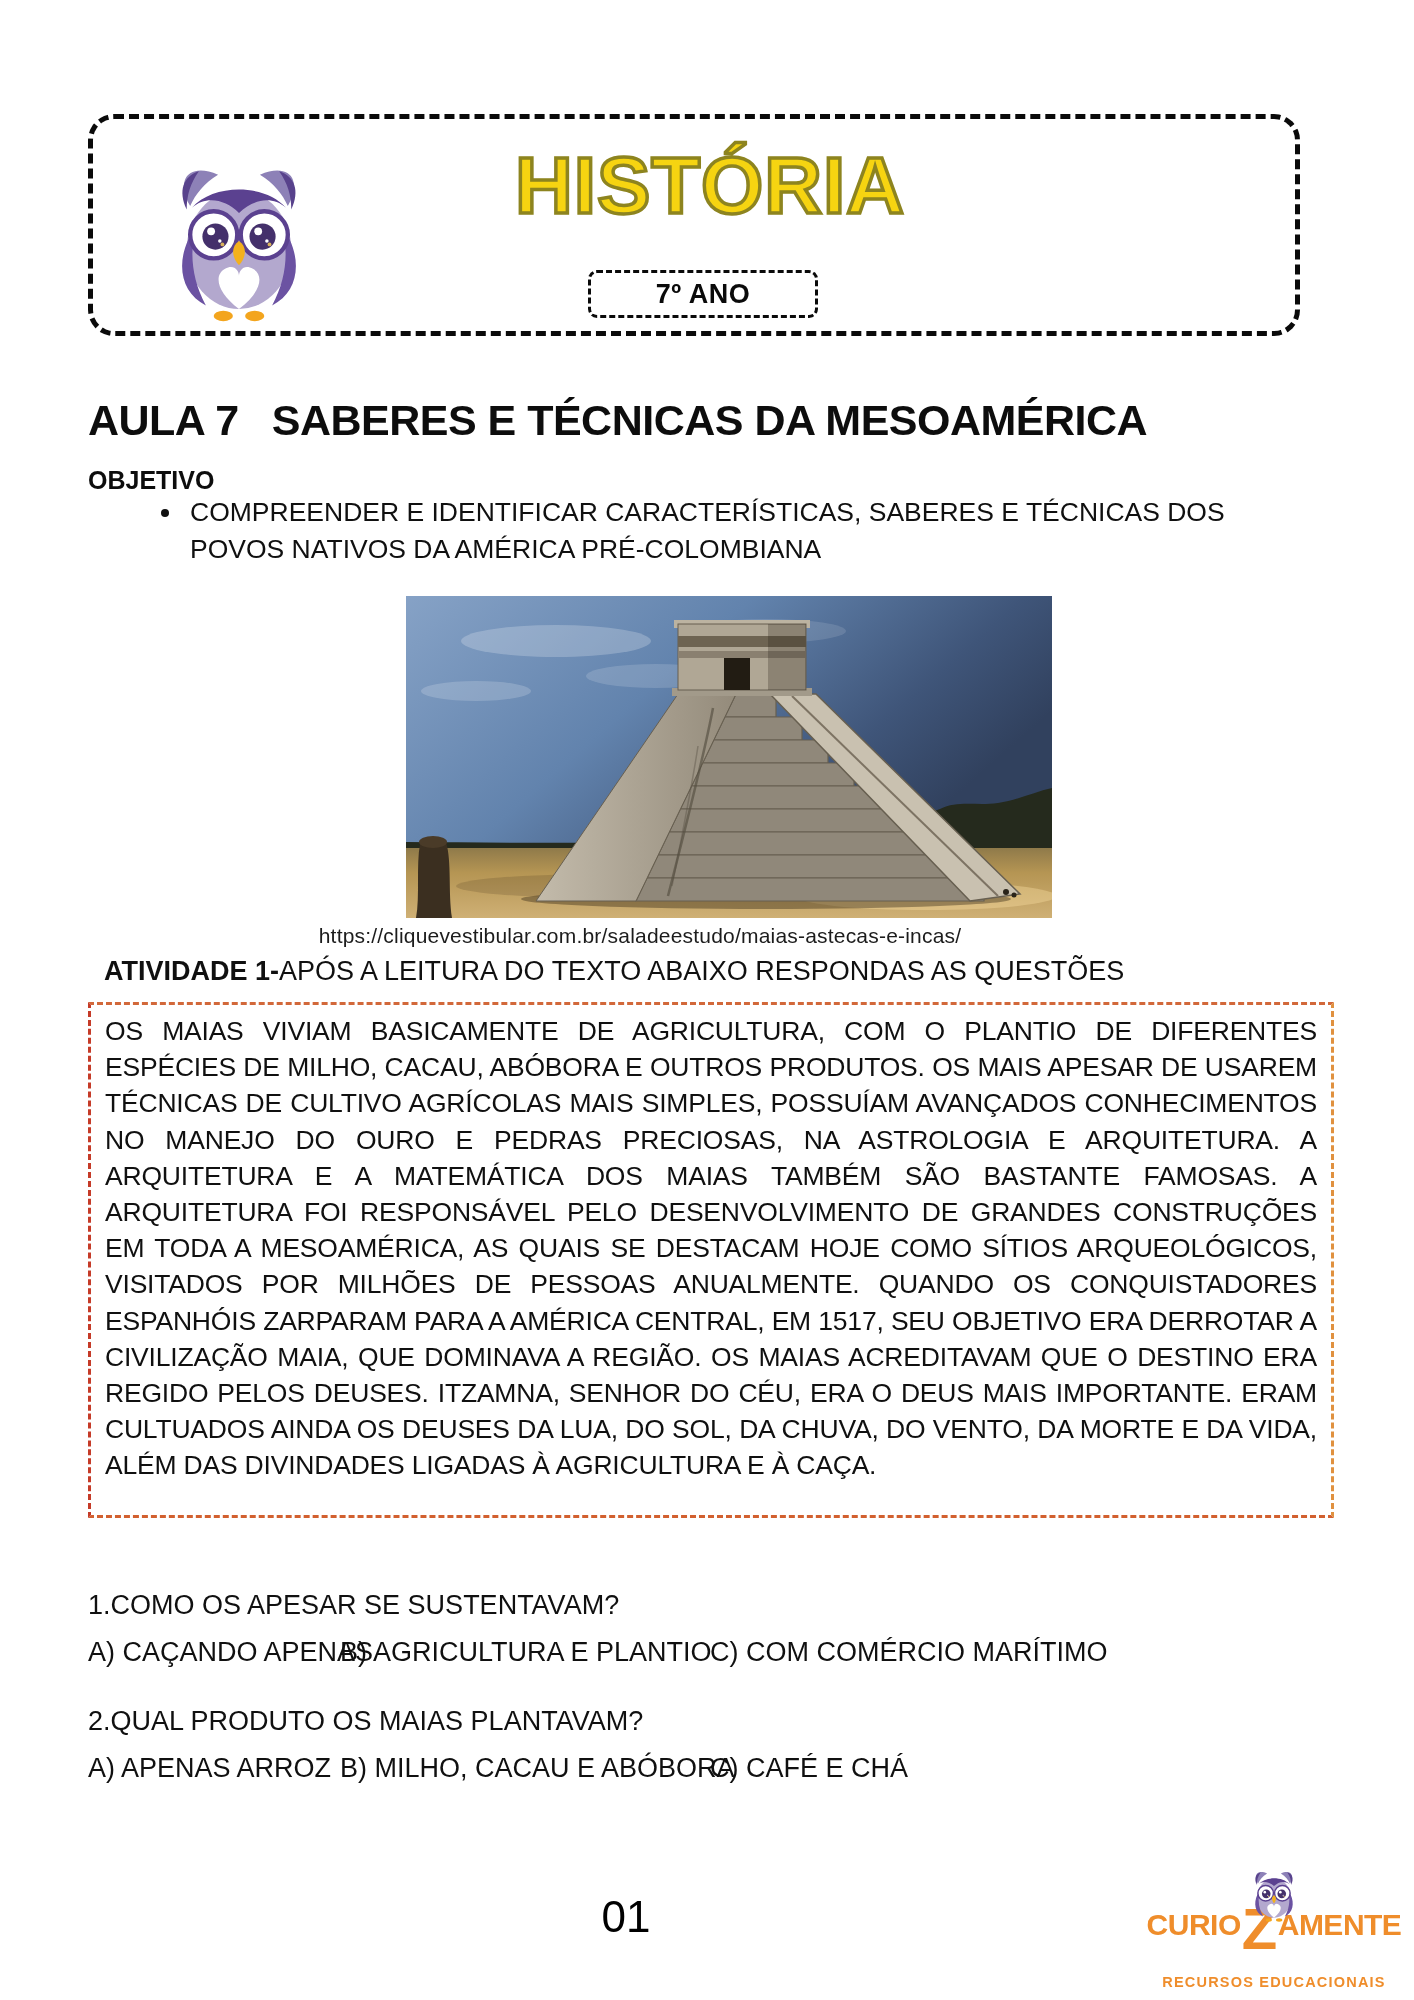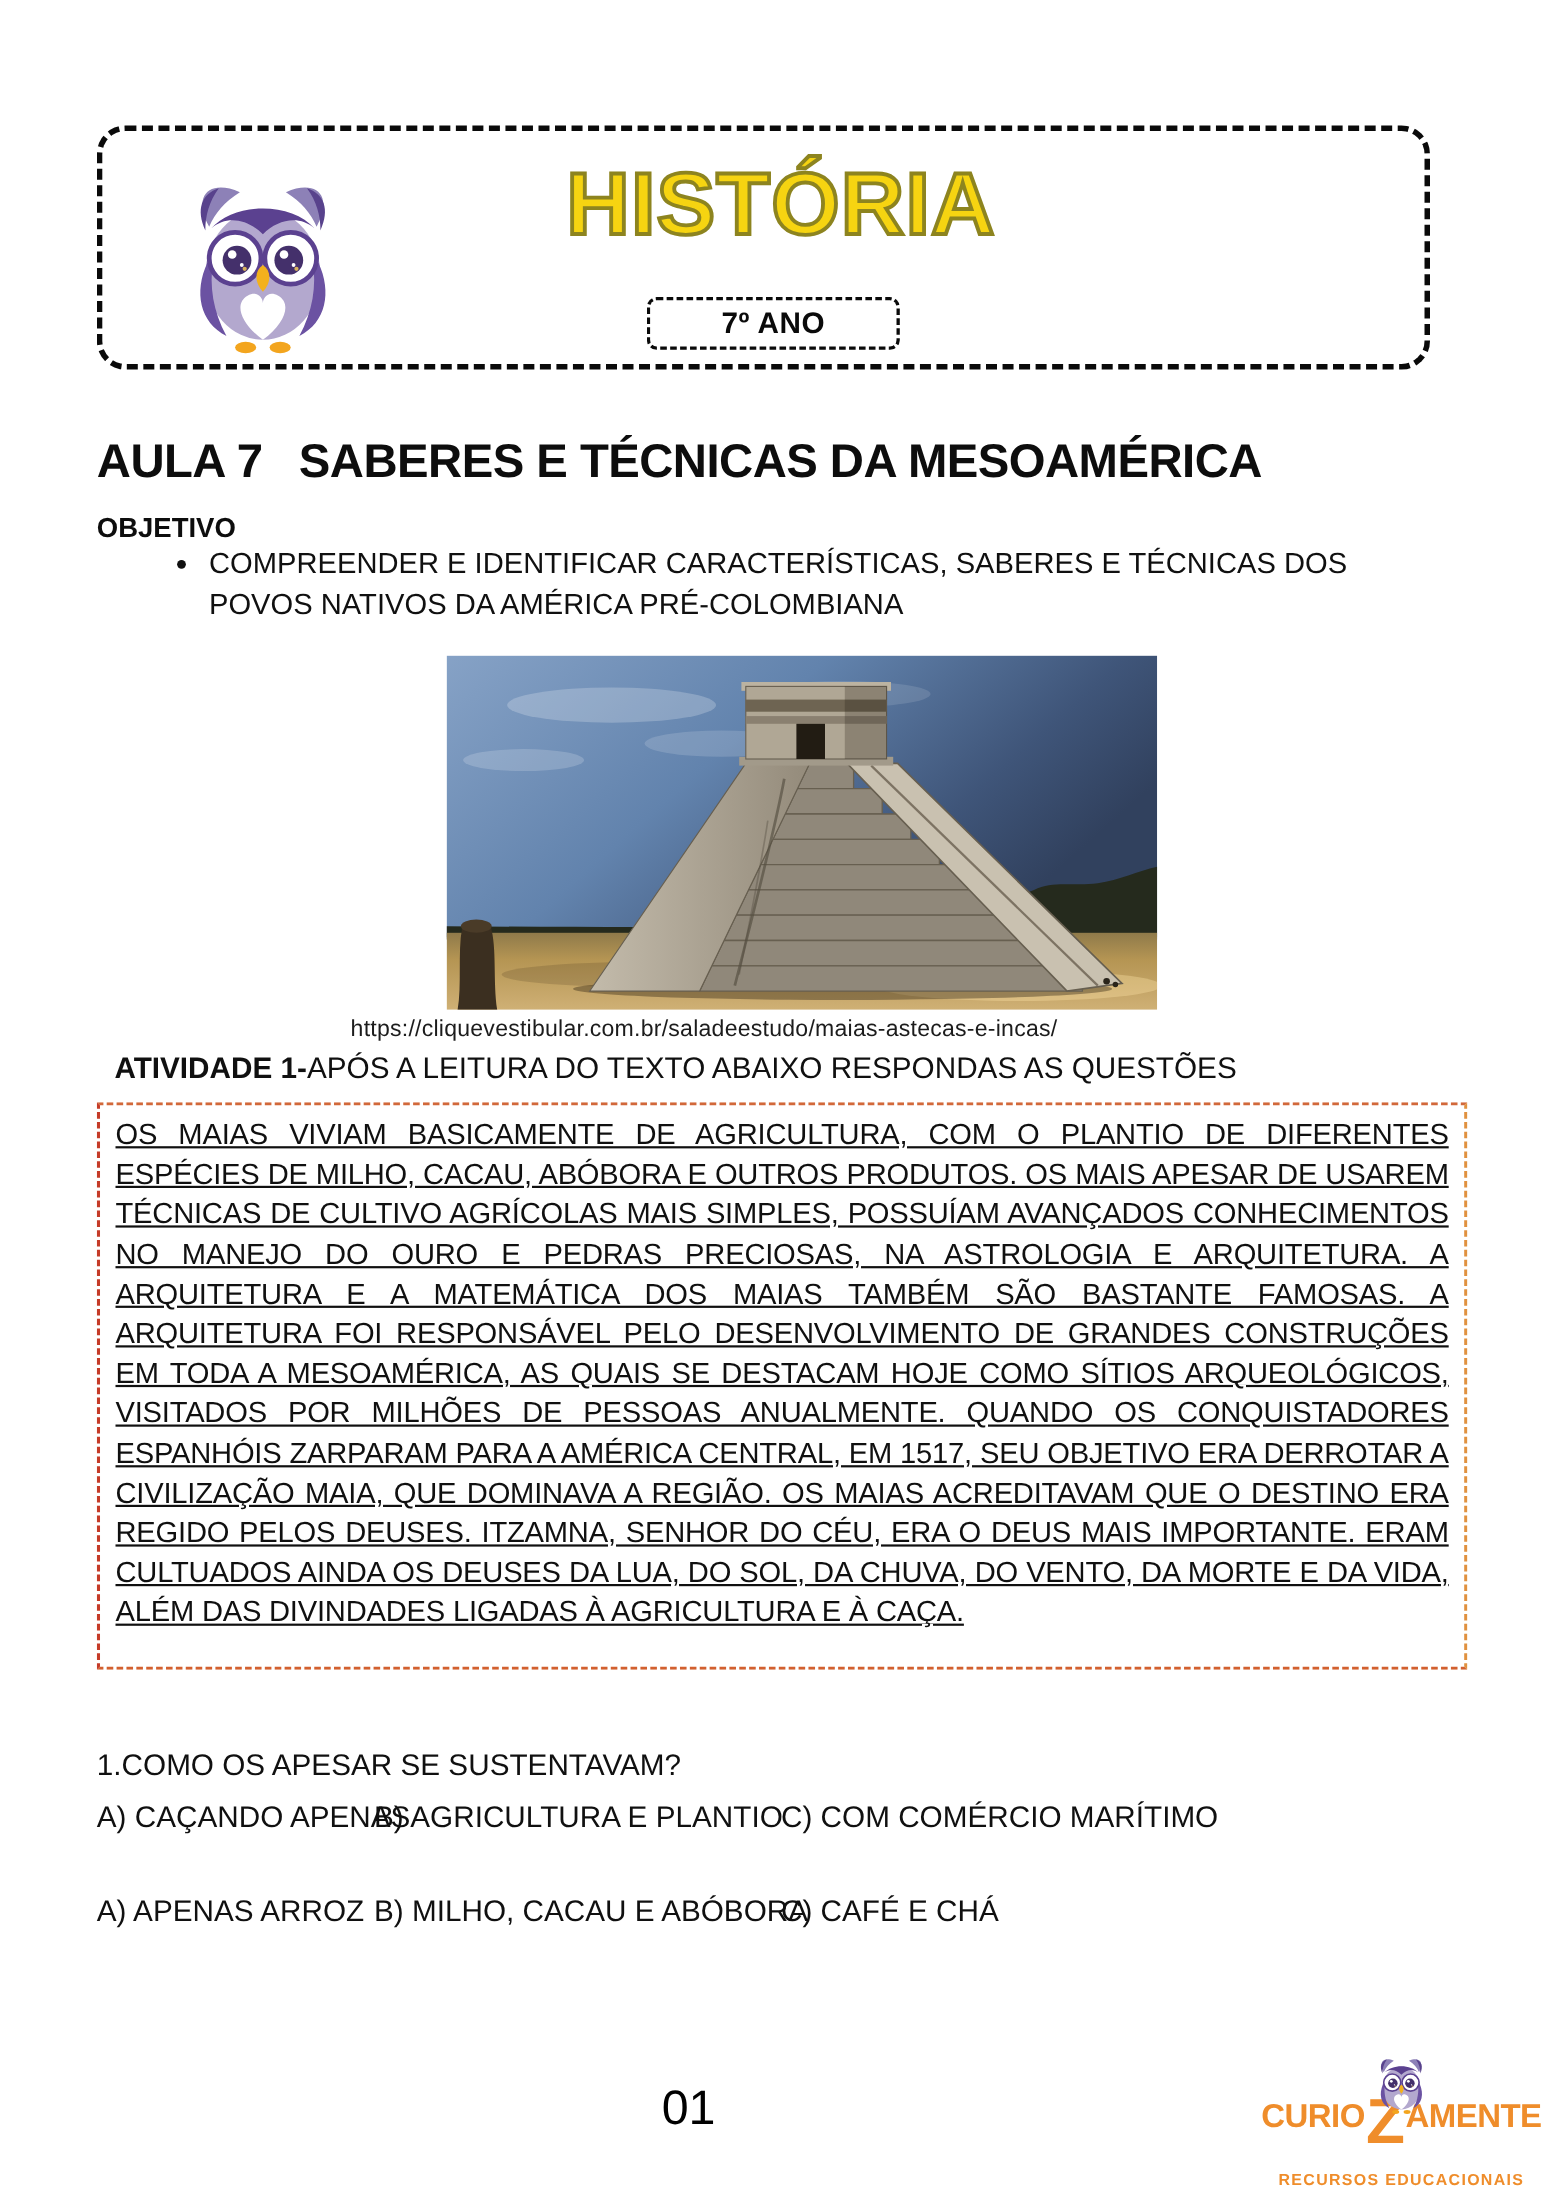--- a/index.html
+++ b/index.html
@@ -43,21 +43,21 @@
   }
   
   .activity-line{position:absolute;left:104px;top:956px;font-size:27px;color:#101010;white-space:nowrap;}
   .activity-label{font-weight:700;}
   .reading-box{
     position:absolute;left:88px;top:1002px;width:1246px;height:516px;box-sizing:border-box;
     border:3px dashed;border-color:#d2683a #e0913f #d2602f #c53b28;
     padding:8px 14px;background:#fff;
   }
   .reading-text{
-    font-size:26.5px;line-height:36.2px;text-align:justify;color:#101010;letter-spacing:-0.2px;text-decoration:underline;
+    font-size:26.5px;line-height:36.2px;text-align:justify;color:#101010;letter-spacing:-0.2px;
   }
   
   .question{position:absolute;left:88px;width:1250px;}
   .q1{top:1590px;} .q2{top:1706px;}
   .q-text{font-size:27px;color:#101010;}
   .q-options{position:relative;height:38px;margin-top:16px;font-size:27px;color:#101010;}
   .opt-a{position:absolute;left:0;}
   .opt-b{position:absolute;left:252px;}
   .opt-c{position:absolute;left:622px;}
   
@@ -200,20 +200,23 @@
       <span>1.</span><span>COMO OS APESAR SE SUSTENTAVAM?</span>
     </div>
     <div class="q-options">
       <span class="opt-a">A) CAÇANDO APENAS</span>
       <span class="opt-b">B) AGRICULTURA E PLANTIO</span>
       <span class="opt-c">C) COM COMÉRCIO MARÍTIMO</span>
     </div>
   </div>
 
   <div class="question q2">
+    <div class="q-text">
+      <span>2.</span><span>QUAL PRODUTO OS MAIAS PLANTAVAM?</span>
+    </div>
     <div class="q-options">
       <span class="opt-a">A) APENAS ARROZ</span>
       <span class="opt-b">B) MILHO, CACAU E ABÓBORA</span>
       <span class="opt-c">C) CAFÉ E CHÁ</span>
     </div>
   </div>
 
   <div class="page-number">01</div>
   <div class="brand">
     <svg class="owl-small" viewBox="0 0 200 195">

